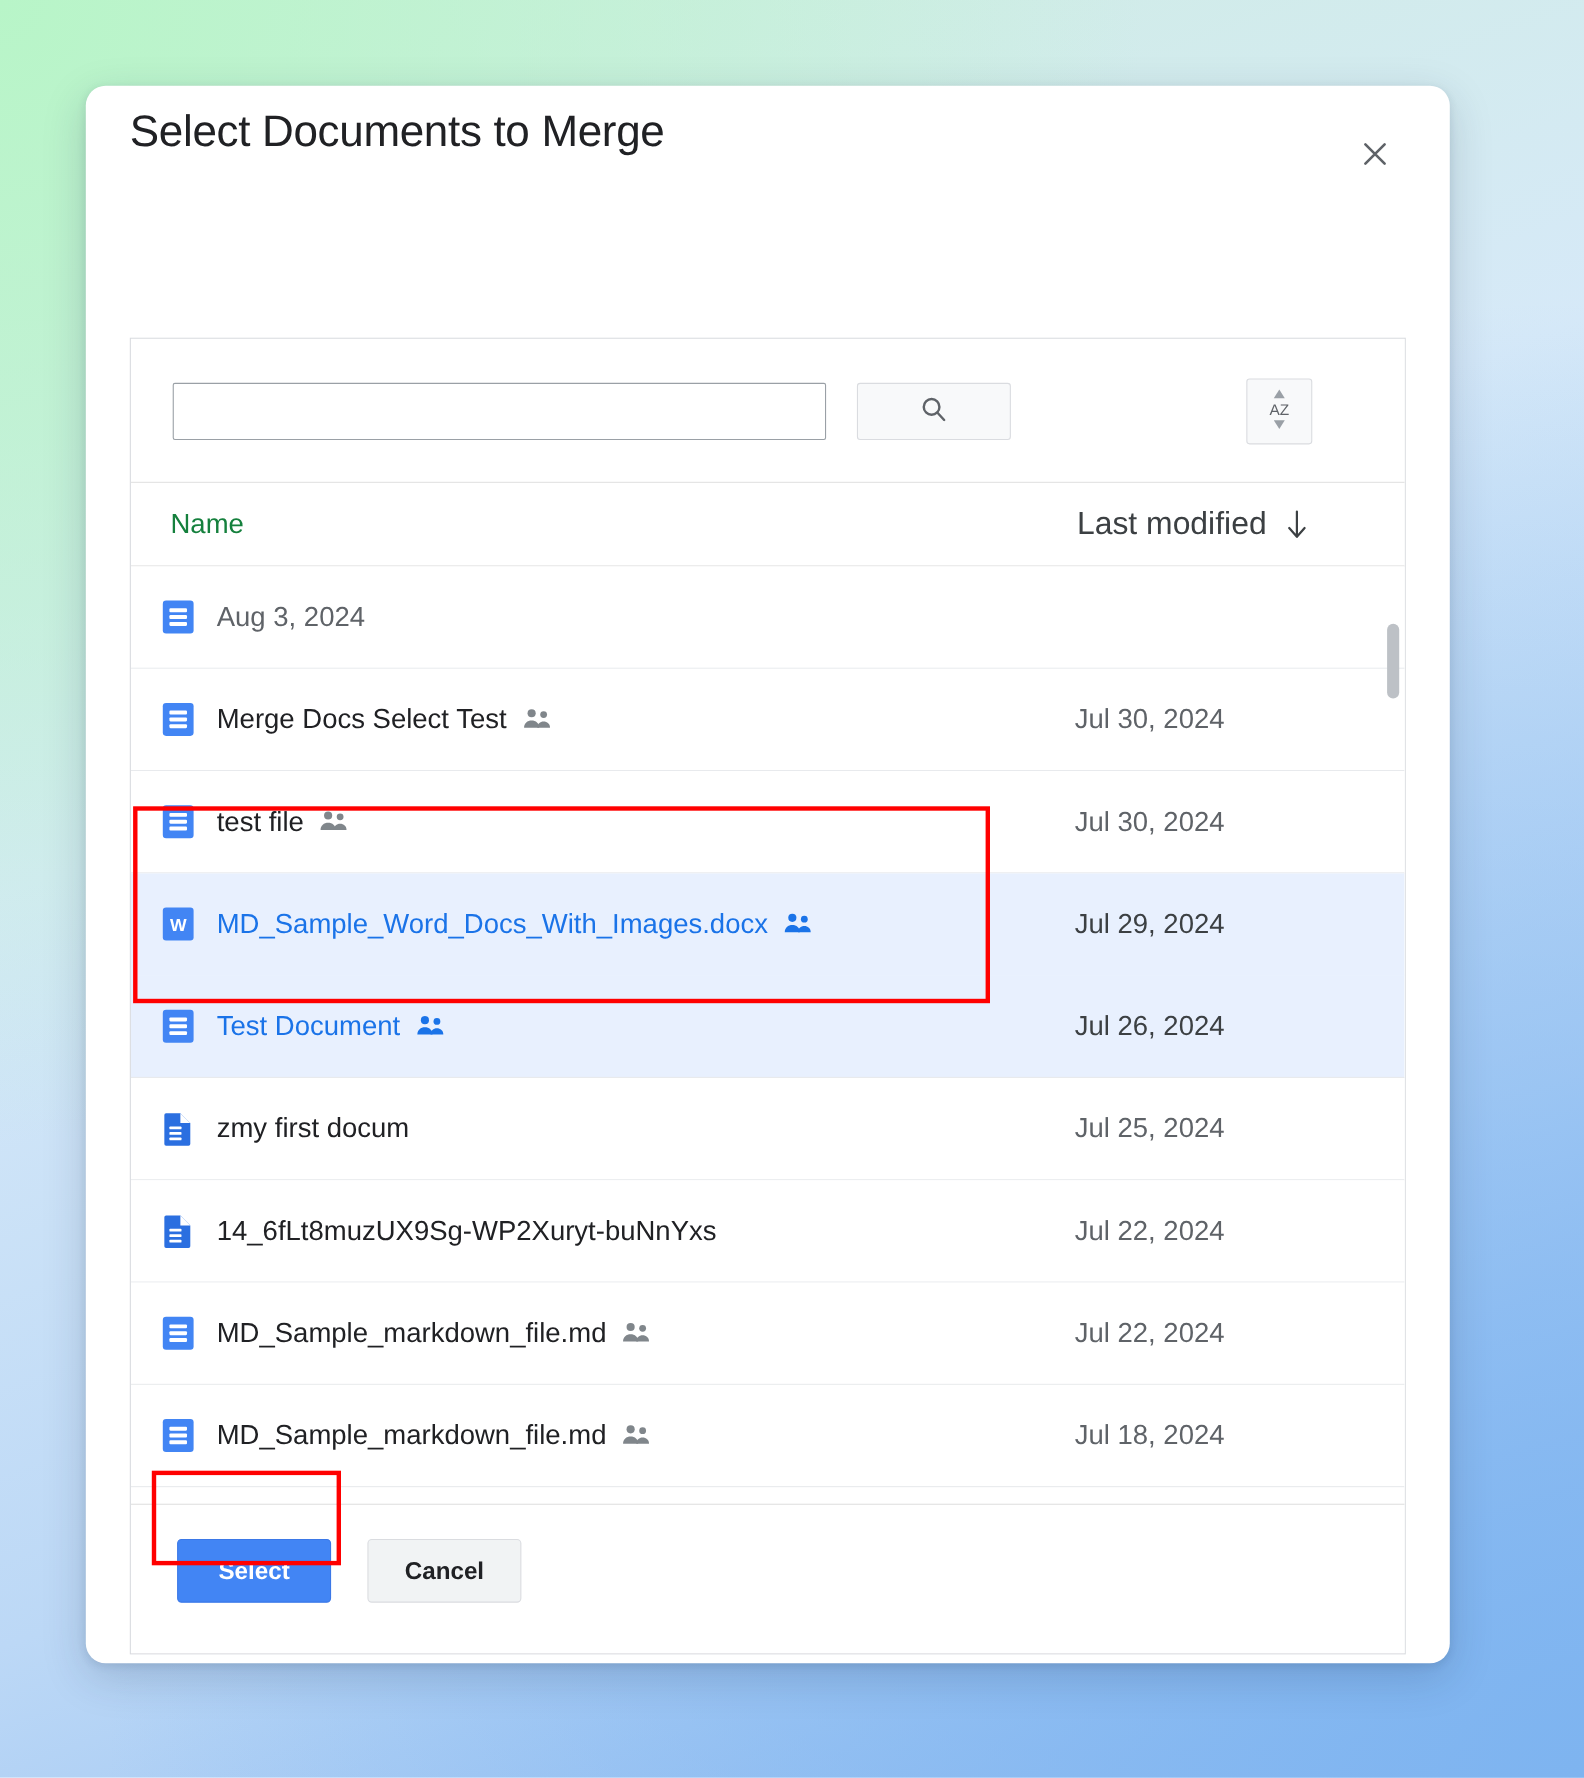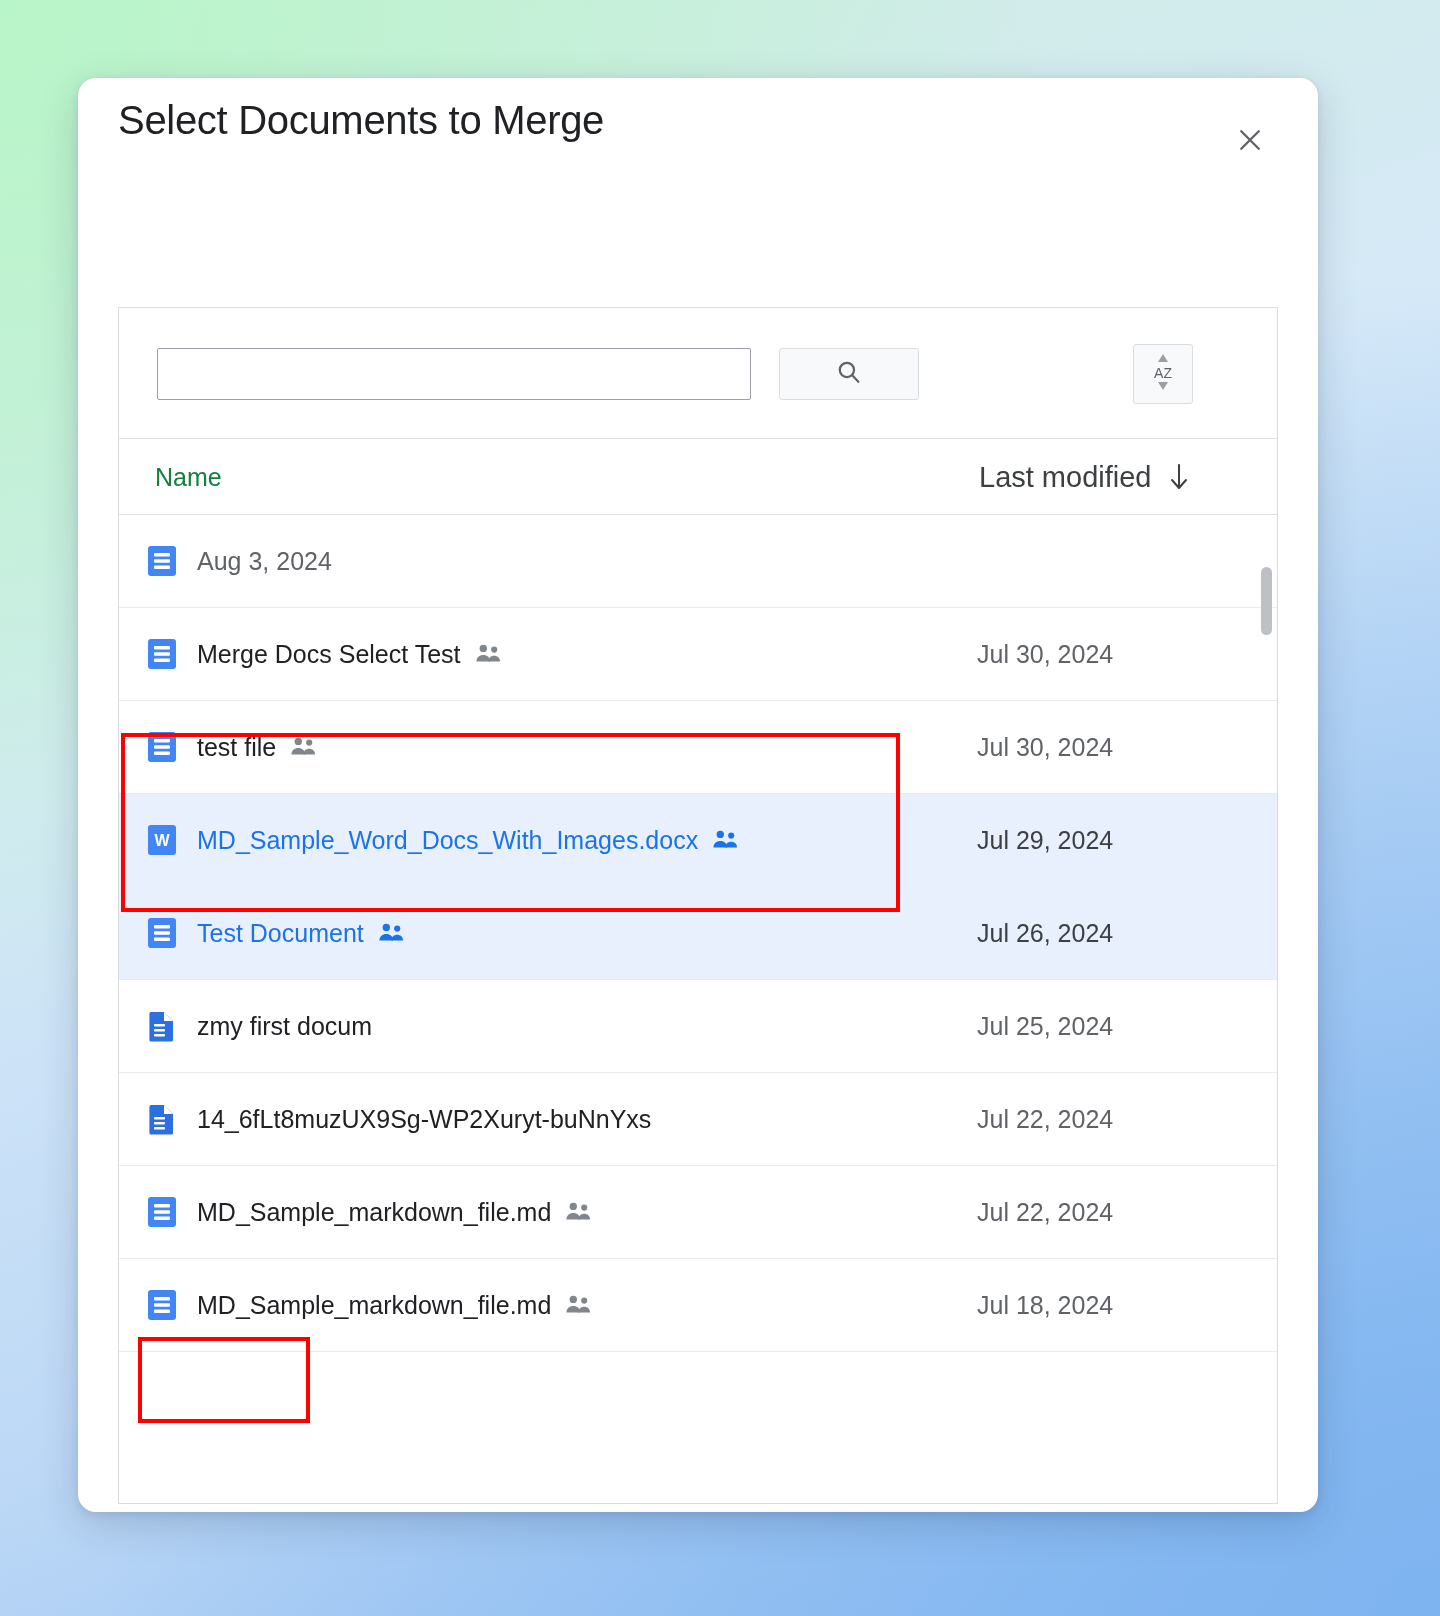--- a/index.html
+++ b/index.html
@@ -511,18 +511,22 @@
               </span>
             </div>
             <div class="date-cell">Jul 18, 2024</div>
           </div>
         </div>
       <div class="scroll-track">
         <div class="scroll-thumb"></div>
       </div>
     </div>
 
+    <div class="picker-footer">
+      <button class="btn btn-select">Select</button>
+      <button class="btn btn-cancel">Cancel</button>
+    </div>
 
   </div>
 </div>
 
 <div class="annot" id="annot-rows"></div>
 <div class="annot" id="annot-select"></div>
 
 </body></html>

